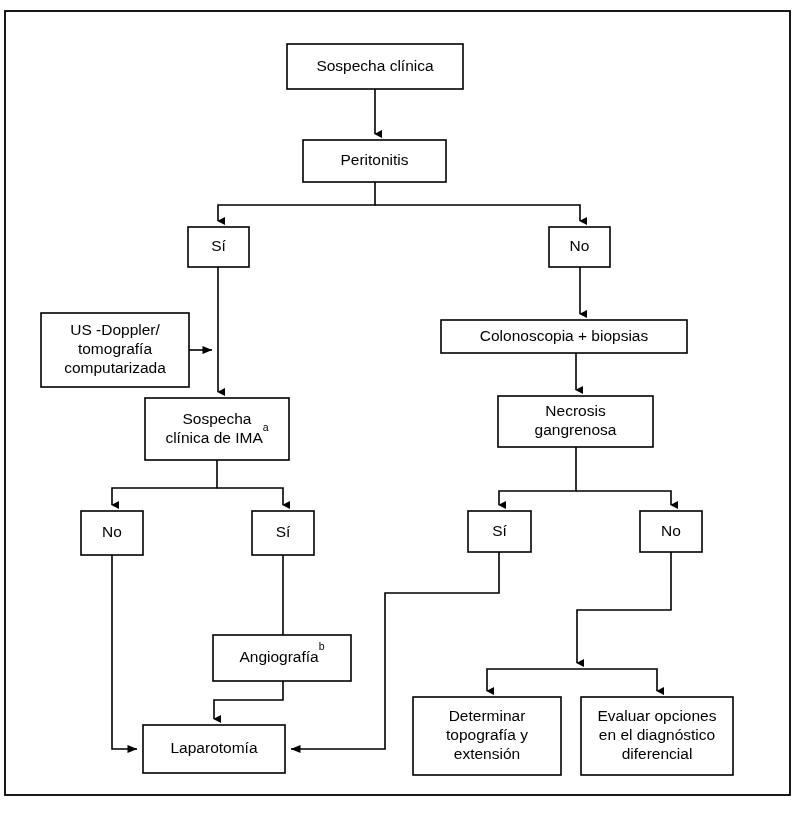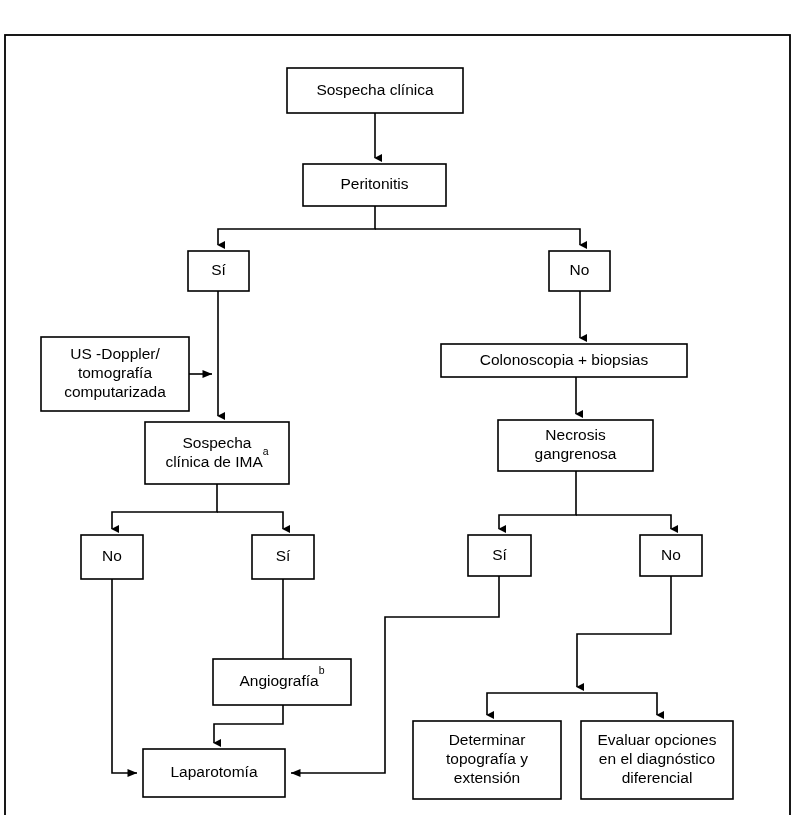--- a/index.html
+++ b/index.html
@@ -10,21 +10,20 @@
   body {
     width: 798px;
     height: 815px;
     font-family: "Liberation Sans", sans-serif;
     overflow: hidden;
   }
   #chart-root {
     position: relative;
     width: 798px;
     height: 586px;
-    margin-top: 24px;
   }
   svg.flow {
     display: block;
     width: 798px;
     height: 815px;
   }
   .box-rect {
     fill: #ffffff;
     stroke: #000000;
     stroke-width: 1.6;

